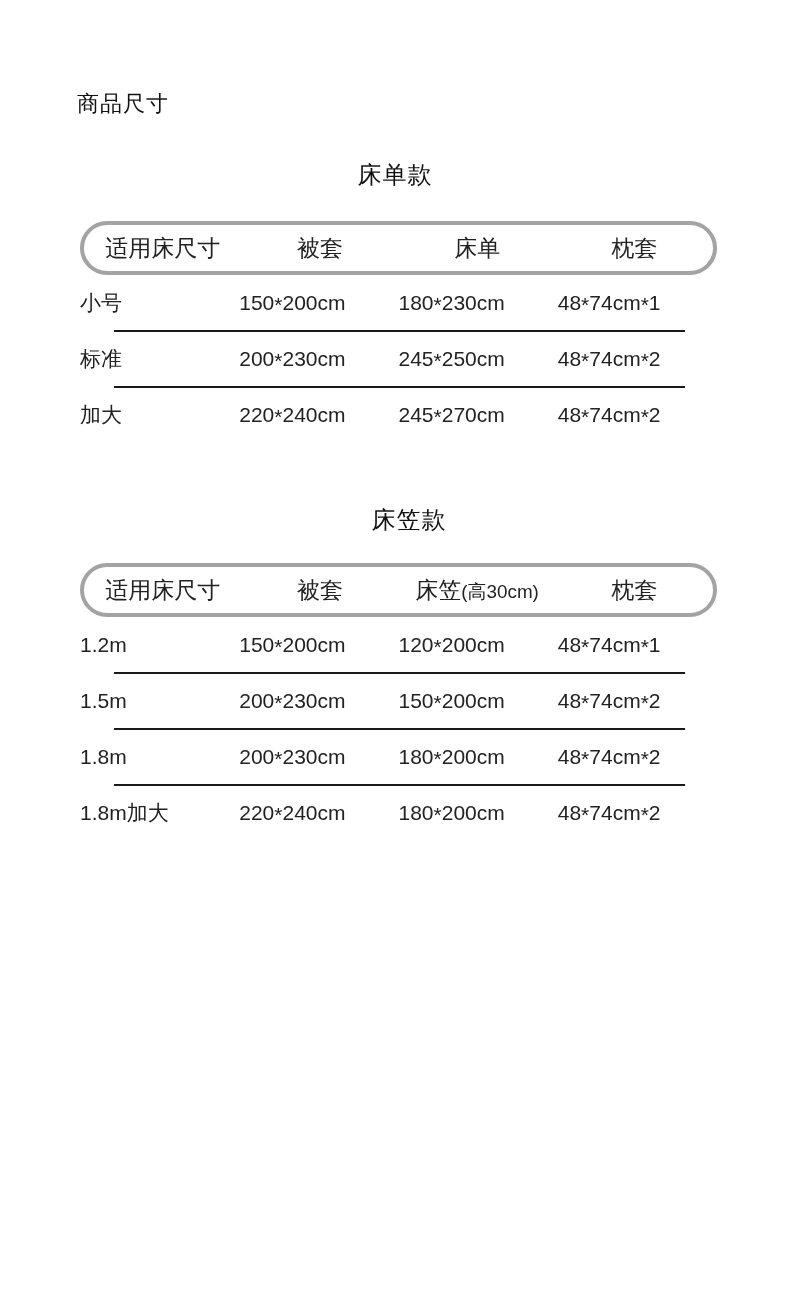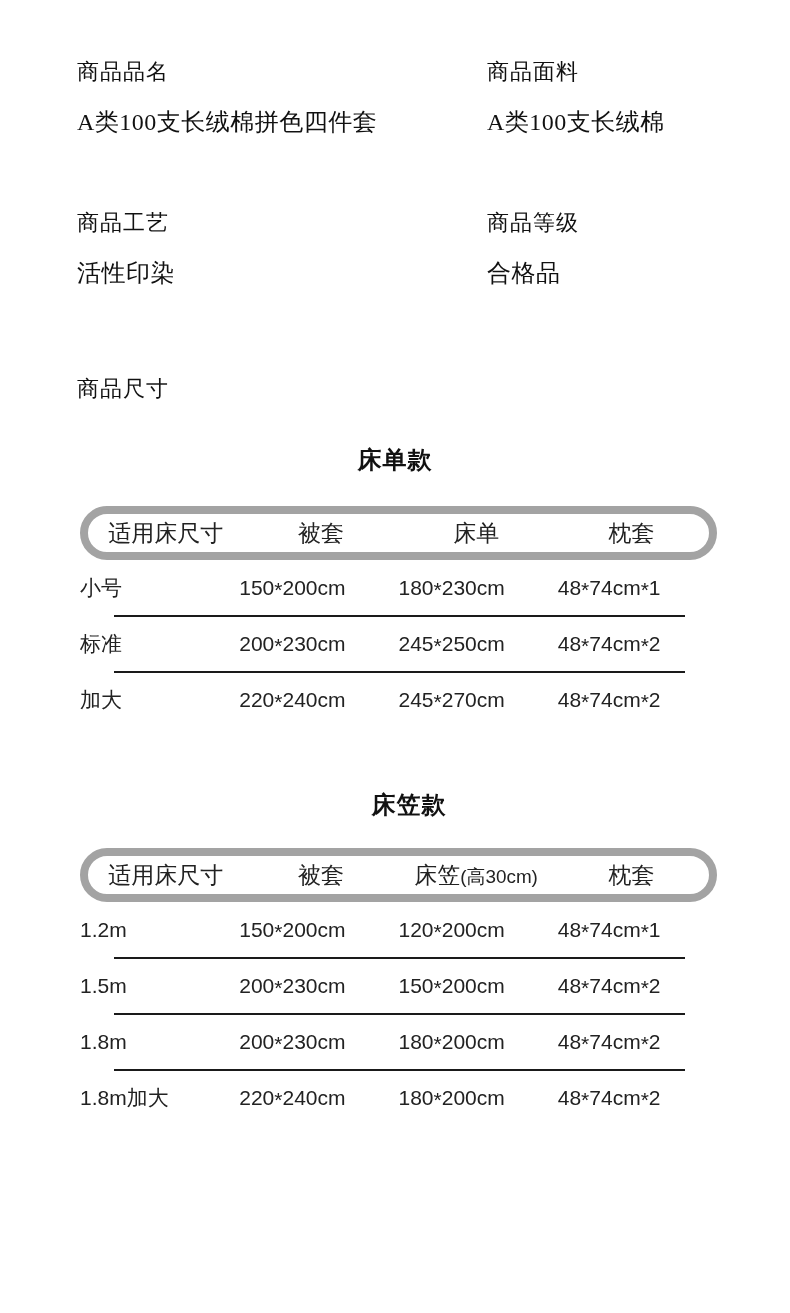--- a/index.html
+++ b/index.html
@@ -34,36 +34,36 @@
   }
 
   
   .size-title {
     margin: 93px 0 16px 77px;
     font-size: 22px;
     line-height: 1;
     letter-spacing: 1px;
   }
   .table-caption {
-    font-weight: bold;
+    font-weight: normal;
     font-size: 24px;
     line-height: 1;
     letter-spacing: 1px;
     text-align: center;
     margin: 0;
   }
   .size-table-1 .table-caption { margin-top: 48px; margin-bottom: 34px; }
   .size-table-2 .table-caption { margin-top: 65px; margin-bottom: 31px; margin-left: 28px; }
 
   .pill {
     box-sizing: border-box;
     margin-left: 80px;
     width: 637px;
     height: 54px;
-    border: 8px solid #a3a3a3;
+    border: 4px solid #a3a3a3;
     border-radius: 27px;
     display: grid;
     grid-template-columns: 25% 25% 25% 25%;
     align-items: center;
   }
   .hcell {
     font-family: "Liberation Sans", "DejaVu Sans", sans-serif;
     font-size: 23px;
     color: #222222;
     text-align: center;
@@ -95,41 +95,20 @@
     text-align: left;
     white-space: nowrap;
   }
   .star { display: inline-block; transform: translateY(0.1em); }
 </style>
 </head>
 <body>
 
 <div class="page">
 
-  <div class="top-info">
-  <div class="info-pair">
-    <div class="info-label">商品品名</div>
-    <div class="info-value">A类100支长绒棉拼色四件套</div>
-  </div>
-
-  <div class="info-pair">
-    <div class="info-label">商品面料</div>
-    <div class="info-value">A类100支长绒棉</div>
-  </div>
-
-  <div class="info-pair">
-    <div class="info-label">商品工艺</div>
-    <div class="info-value">活性印染</div>
-  </div>
-
-  <div class="info-pair">
-    <div class="info-label">商品等级</div>
-    <div class="info-value">合格品</div>
-  </div>
-</div>
 
   <div class="size-title">商品尺寸</div>
 
   <div id="tables-wrap">
   <section class="size-table size-table-1">
     <h3 class="table-caption">床单款</h3>
     <div class="pill">
           <span class="hcell">适用床尺寸</span>
           <span class="hcell">被套</span>
           <span class="hcell">床单</span>

